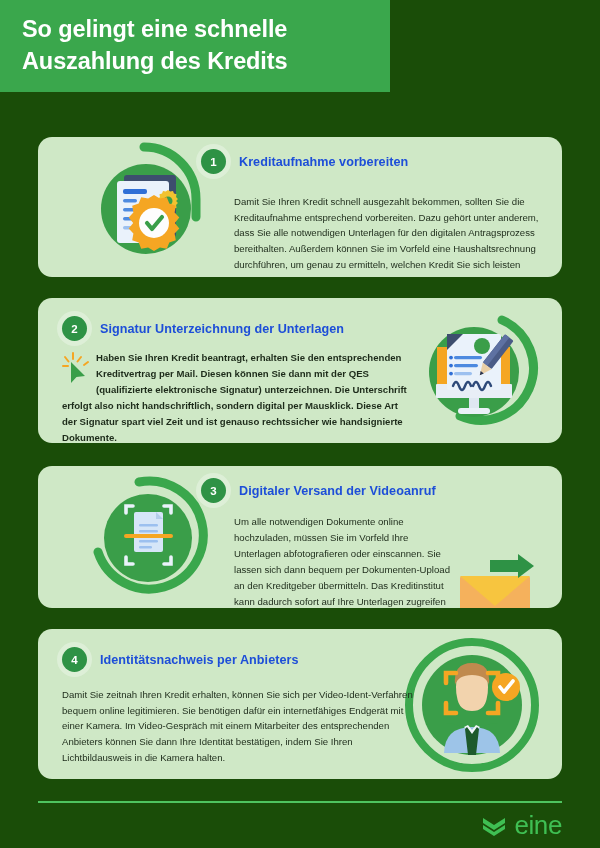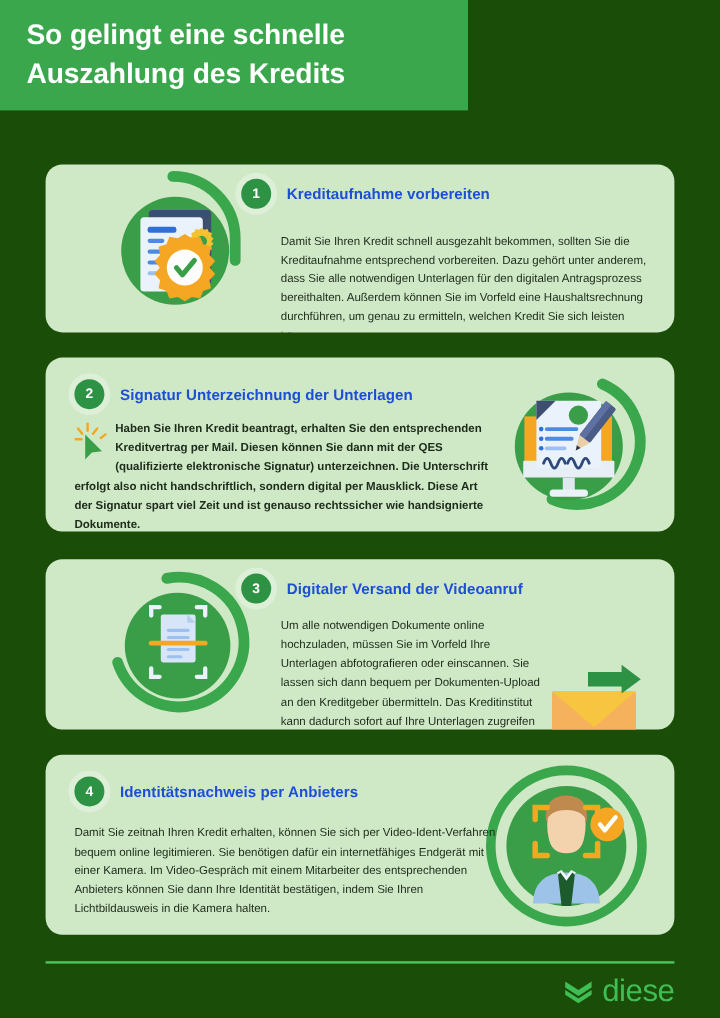--- a/index.html
+++ b/index.html
@@ -315,14 +315,14 @@
     <p class="card-body">Damit Sie zeitnah Ihren Kredit erhalten, können Sie sich per Video-Ident-Verfahren bequem online legitimieren. Sie benötigen dafür ein internetfähiges Endgerät mit einer Kamera. Im Video-Gespräch mit einem Mitarbeiter des entsprechenden Anbieters können Sie dann Ihre Identität bestätigen, indem Sie Ihren Lichtbildausweis in die Kamera halten.</p>
   </div>
 </div>
 
 <div class="footer-rule"></div>
 <div class="footer-logo">
   <svg width="26" height="26" viewBox="0 0 26 26">
     <path d="M2 6 L13 13 L24 6 L24 11 L13 18 L2 11 Z" fill="#3fbf53"></path>
     <path d="M2 13 L13 20 L24 13 L24 17 L13 24 L2 17 Z" fill="#3fbf53"></path>
   </svg>
-  <span class="logo-word">diese</span>
+  <span class="logo-word">eine</span>
 </div>
 
 </body></html>

